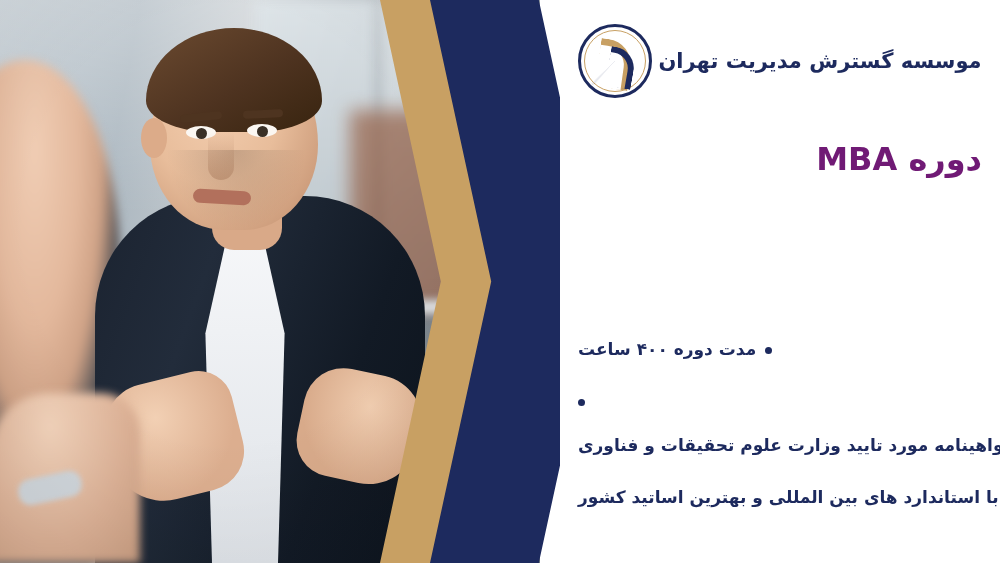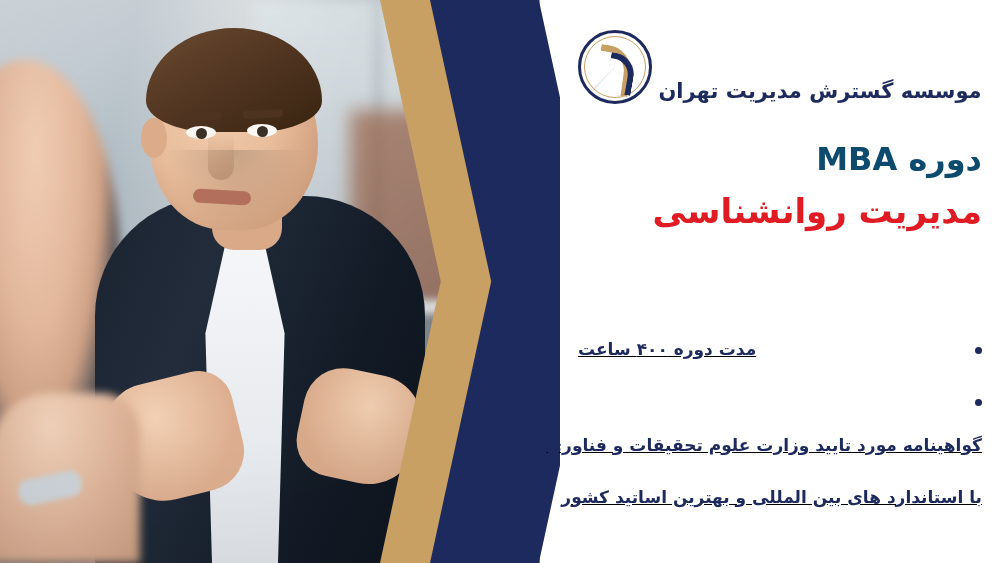--- a/index.html
+++ b/index.html
@@ -131,21 +131,21 @@
   }
 
   
   .right{
     position:absolute;left:560px;top:0;width:440px;height:563px;
     background:#ffffff;
   }
 
   .brand{
     position:absolute;right:18px;top:18px;width:404px;height:86px;
-    display:flex;flex-direction:row;align-items:flex-end;gap:6px;
+    display:flex;flex-direction:row;align-items:center;gap:6px;
   }
   .brand-logo{
     width:74px;height:74px;flex:0 0 74px;position:relative;
   }
   .brand-logo .ring{
     position:absolute;inset:0;border-radius:50%;
     border:3px solid #1d2a5e;
   }
   .brand-logo .ring-inner{
     position:absolute;inset:6px;border-radius:50%;
@@ -178,35 +178,35 @@
   .brand-url{
     font-family:"DejaVu Sans", sans-serif;
     font-size:19px;color:#2b2b2b;direction:ltr;margin-top:8px;
     letter-spacing:.2px;
   }
 
   .heading{
     position:absolute;right:18px;top:140px;width:404px;text-align:right;
   }
   .heading-1{
-    font-size:32px;font-weight:bold;color:#0c4a6e;line-height:1.2;
+    font-size:32px;font-weight:bold;color:#701a75;line-height:1.2;
     direction:rtl;
   }
   .heading-2{
     font-size:34px;font-weight:bold;color:#e01b24;line-height:1.25;
     margin-top:12px;direction:rtl;
   }
 
   .features{
     position:absolute;right:18px;top:338px;width:404px;
     direction:rtl;
   }
   .feature{
-    display:flex;flex-direction:row;align-items:flex-start;justify-content:space-between;
-    gap:9px;margin-bottom:28px;text-decoration:underline;
+    display:flex;flex-direction:row;align-items:flex-start;justify-content:flex-end;
+    gap:9px;margin-bottom:28px;
   }
   .feature:last-child{margin-bottom:0;}
   .bullet{
     flex:0 0 auto;width:7px;height:7px;border-radius:50%;
     background:#1d2a5e;margin-top:9px;
   }
   .feature-text{
     font-size:17px;font-weight:bold;color:#1d2a5e;line-height:1.4;
     text-align:right;white-space:nowrap;
   }
@@ -259,21 +259,20 @@
         <div class="ring"></div>
         <div class="ring-inner"></div>
         <div class="arcs"></div>
         <div class="swoosh1"></div>
         <div class="swoosh2"></div>
       </div>
     </div>
 
     <div class="heading">
       <div class="heading-1">دوره MBA</div>
-      <div class="heading-2">مدیریت روانشناسی</div>
     </div>
 
     <div class="features">
       <div class="feature">
         <span class="bullet"></span>
         <span class="feature-text">مدت دوره ۴۰۰ ساعت</span>
       </div>
       <div class="feature">
         <span class="bullet"></span>
       </div>

